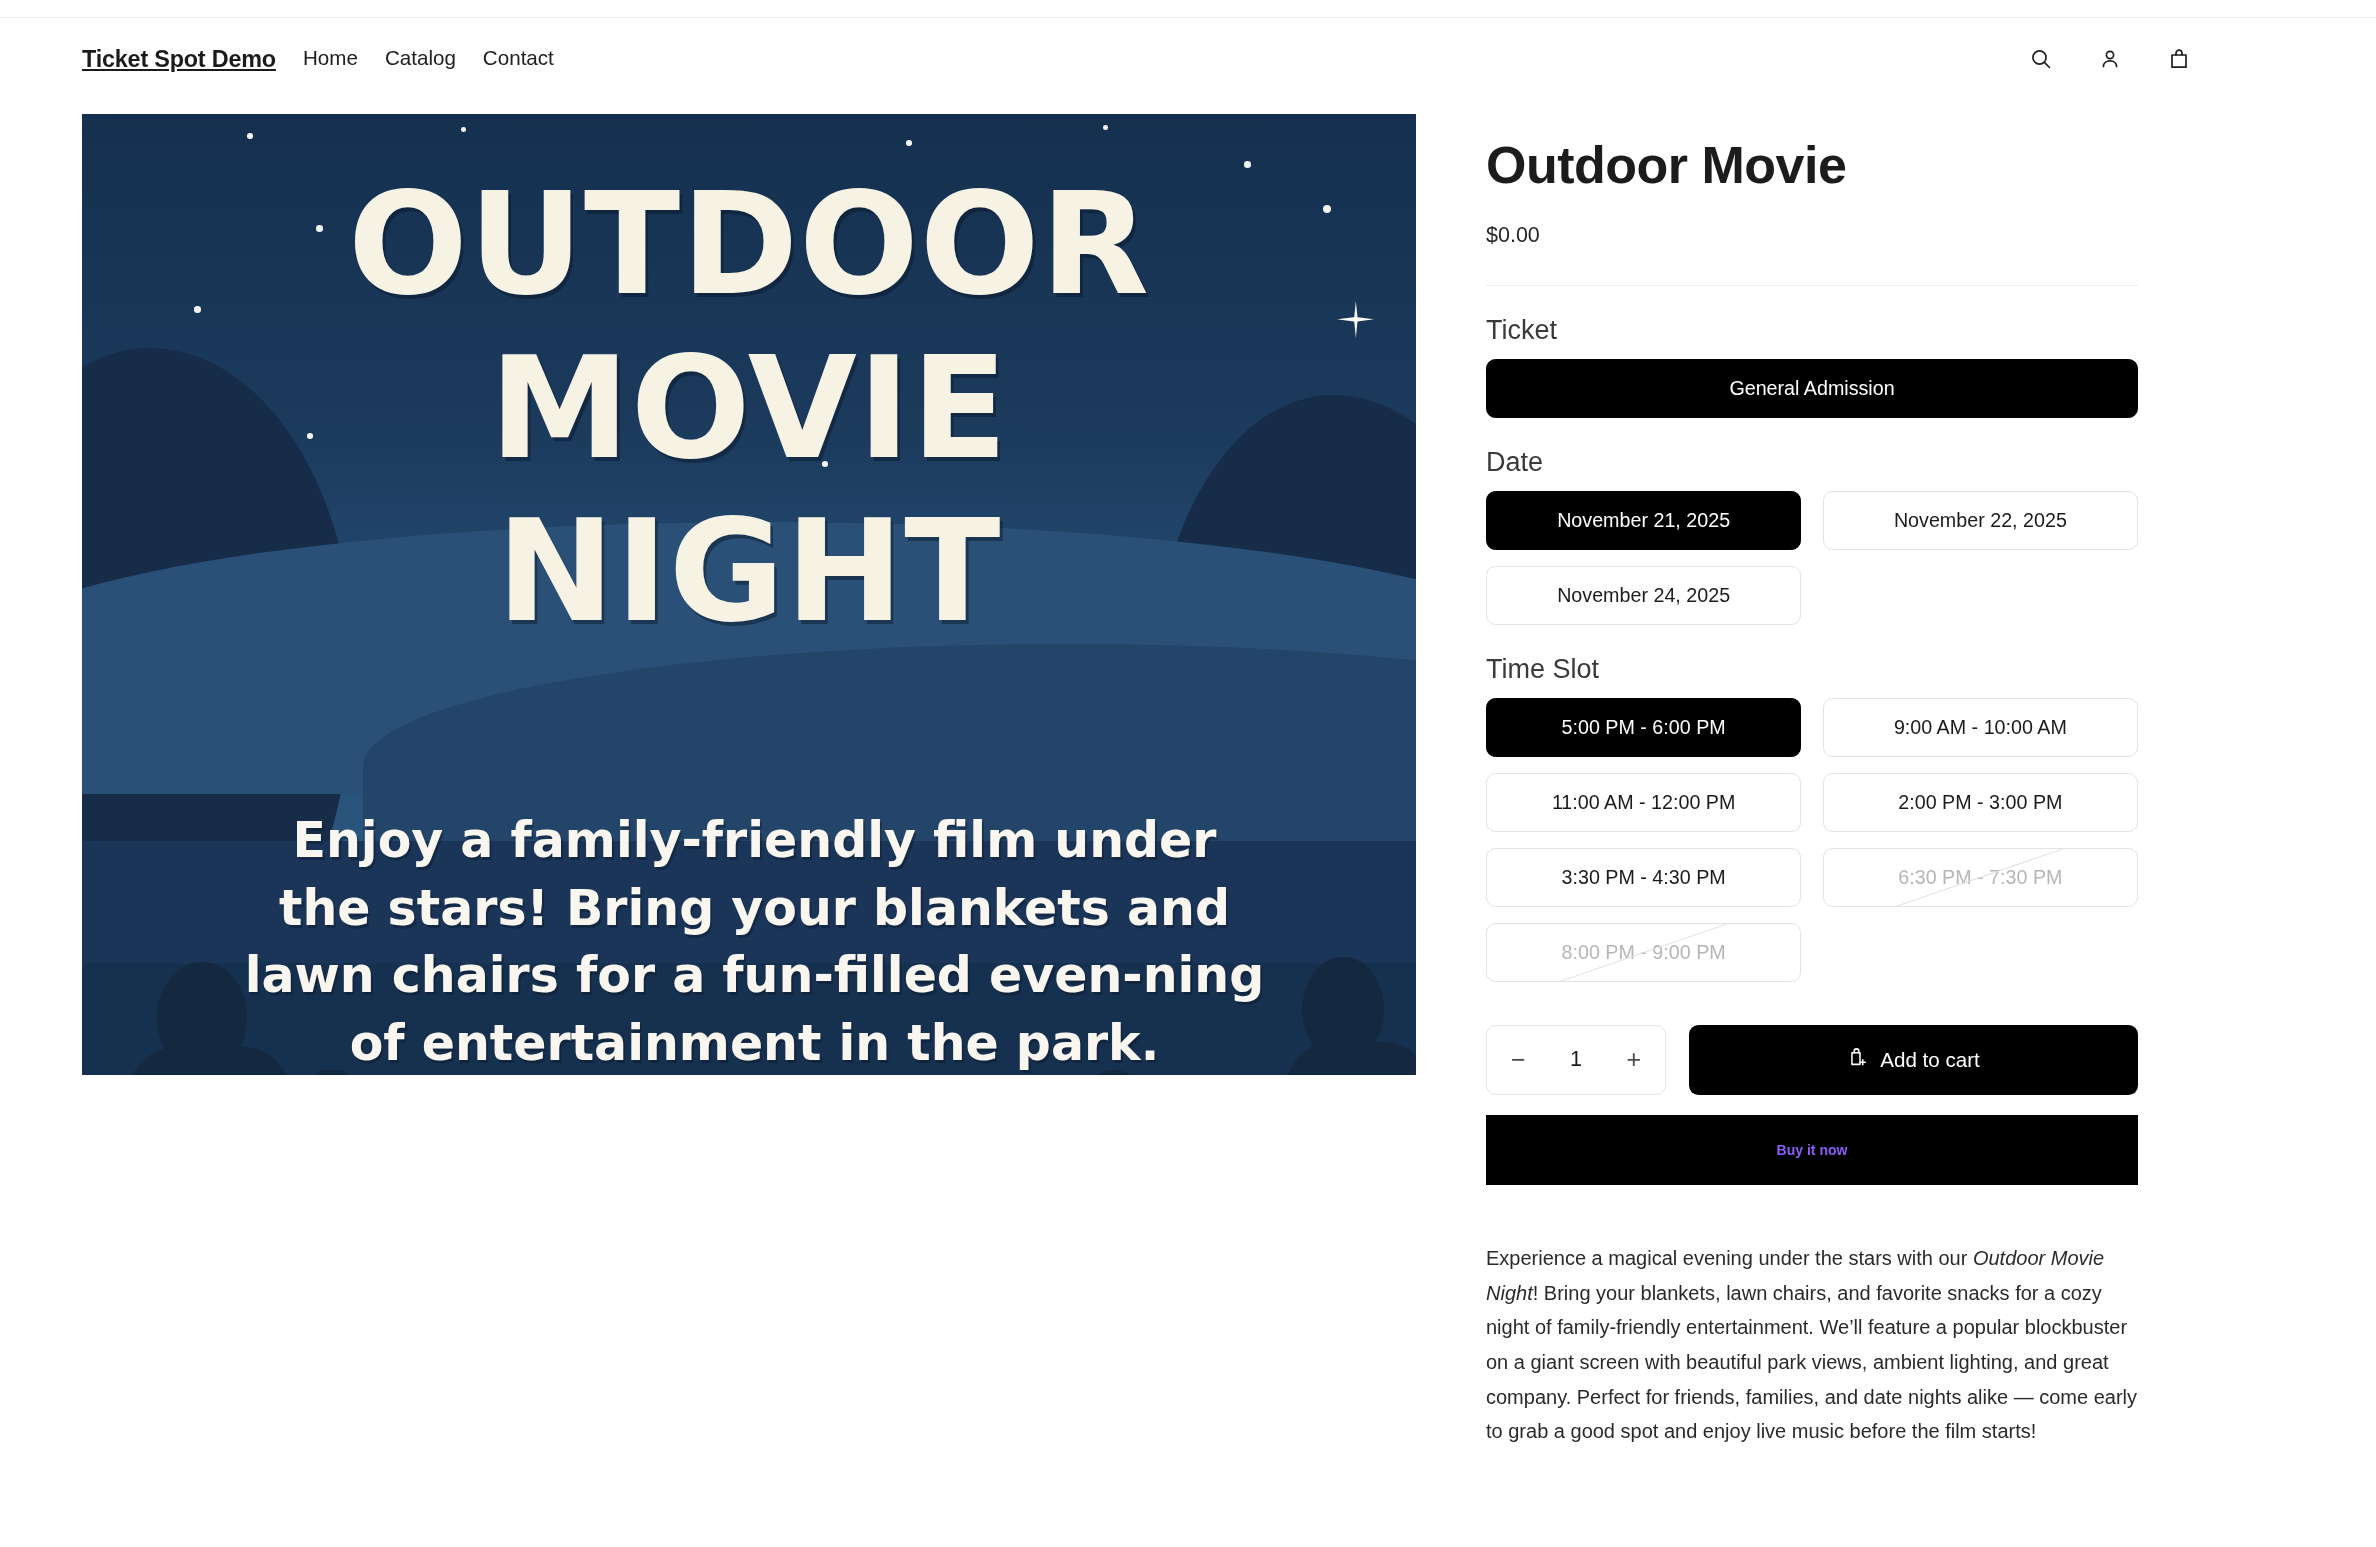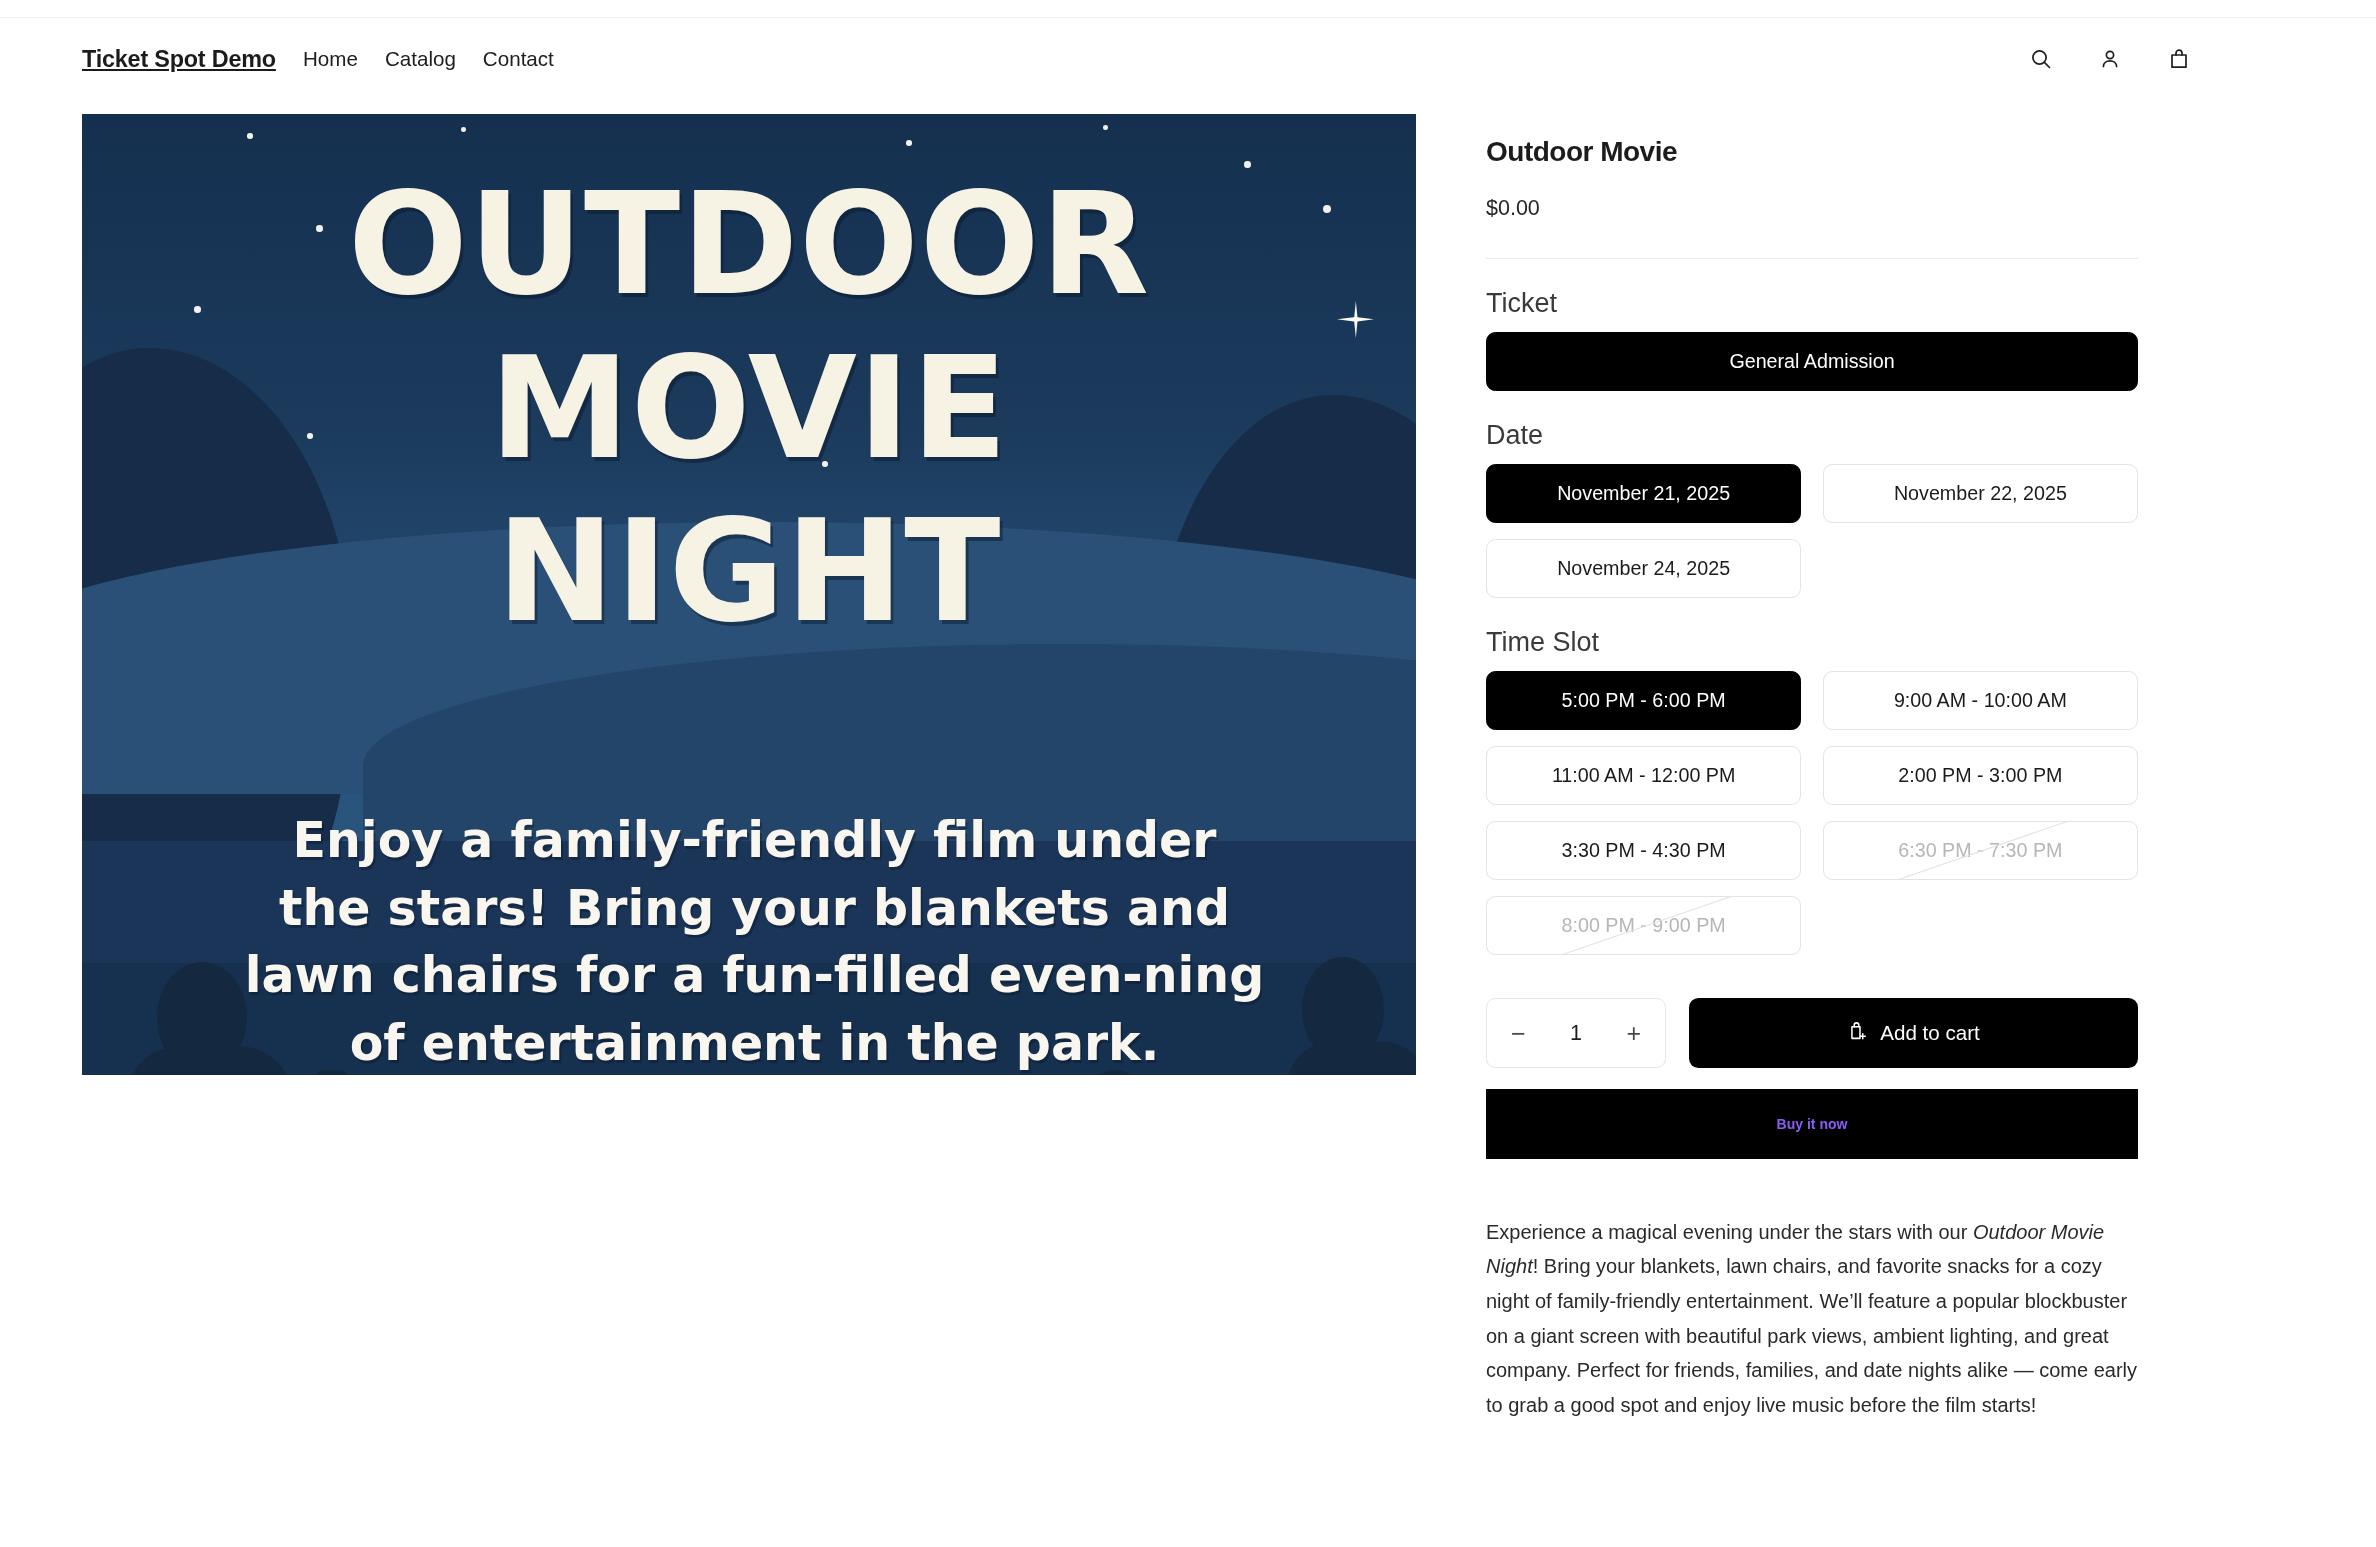--- a/index.html
+++ b/index.html
@@ -16,21 +16,21 @@
   
   .topline {
     position: absolute; top: 17px; left: 0; width: 2376px; height: 0.9px;
     background: #eceef0;
   }
   header.site-header {
     position: absolute; top: 18px; left: 0; width: 2376px; height: 82px;
     display: flex; align-items: center;
   }
   .nav-left {
-    display: flex; align-items: center; gap: 0; padding-left: 82px;
+    display: flex; align-items: flex-start; gap: 0; padding-left: 82px;
   }
   .brand {
     font-size: 23.4px; font-weight: 700; color: #1b1b1b; letter-spacing: -0.2px;
     margin-right: 27px; white-space: nowrap;
   }
   .nav-links { display: flex; align-items: baseline; gap: 27px; }
   .nav-link {
     font-size: 20.6px; color: #202020; text-decoration: none; white-space: nowrap;
   }
   .nav-right {
@@ -104,21 +104,21 @@
     font-family: "DejaVu Sans", sans-serif;
     font-weight: 600; font-size: 49px; line-height: 1.38;
     text-shadow: 1.9px 2.8px 0 rgba(9,22,40,0.40);
   }
 
   
   .info {
     margin-left: 70px; width: 652px; flex: 0 0 auto; padding-top: 22.5px;
   }
   .product-title {
-    font-size: 28px; font-weight: 700; color: #1c1c1c; letter-spacing: -0.5px;
+    font-size: 52px; font-weight: 700; color: #1c1c1c; letter-spacing: -0.5px;
     line-height: 1.1;
   }
   .price { margin-top: 29px; font-size: 21.5px; color: #262626; }
   .divider { margin-top: 37px; height: 0.9px; background: #ececec; width: 100%; }
 
   .opt-group { margin-top: 29px; }
   .opt-label { font-size: 27px; color: #3a3a3a; margin-bottom: 13px; }
   .opt-grid {
     display: grid; grid-template-columns: 1fr 1fr; gap: 16px 21.5px;
   }

